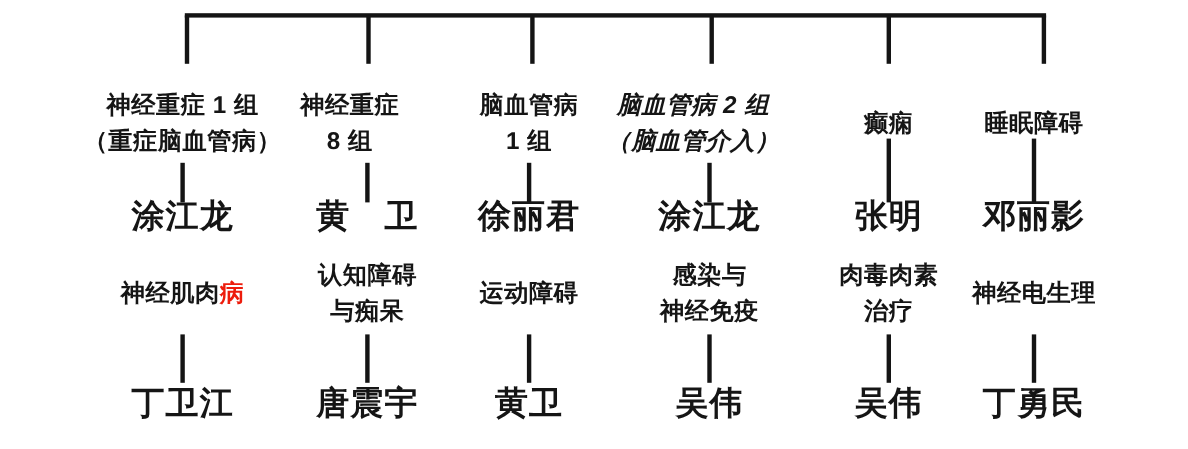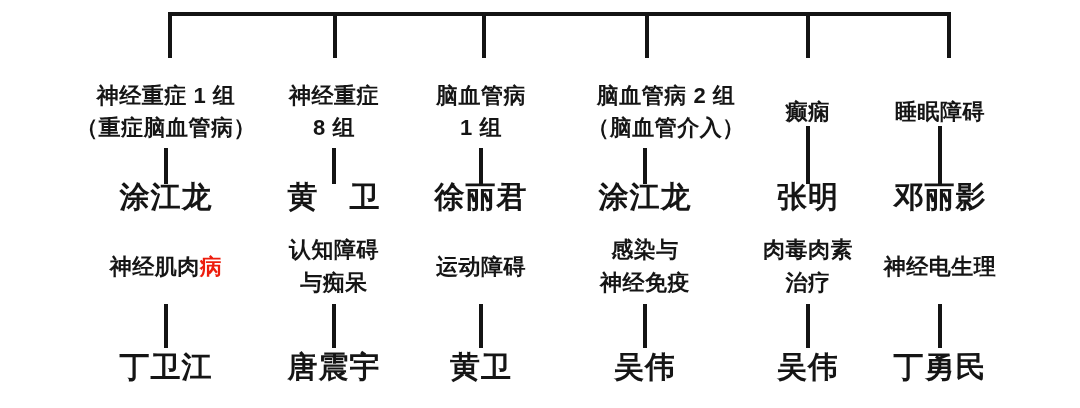--- a/index.html
+++ b/index.html
@@ -63,21 +63,21 @@
       <div><span>（重症脑血管病）</span></div>
     </div>
     <div class="vline" style="left: 164px; top: 148px; height: 36px; background: rgb(20, 20, 20);"></div>
     <div class="name-block" style="left: 56px; top: 182px;">涂江龙</div>
     <div class="col-block sub-block" style="left: 56px; top: 230px; height: 72px;">
       <div><span>神经肌肉</span><span style="color: rgb(237, 28, 12);">病</span></div>
     </div>
     <div class="vline" style="left: 164px; top: 304px; height: 44px; background: rgb(20, 20, 20);"></div>
     <div class="name-block" style="left: 56px; top: 352px;">丁卫江</div>
     <div class="vline" style="left: 333px; top: 14px; height: 44px; background: rgb(20, 20, 20);"></div>
-    <div class="col-block" style="left: 224px; top: 76px; height: 72px;">
+    <div class="col-block" style="left: 208px; top: 76px; height: 72px;">
       <div><span>神经重症</span></div>
       <div><span>8 组</span></div>
     </div>
     <div class="vline" style="left: 332px; top: 148px; height: 36px; background: rgb(20, 20, 20);"></div>
     <div class="name-block" style="left: 224px; top: 182px;">黄　卫</div>
     <div class="col-block sub-block" style="left: 224px; top: 230px; height: 72px;">
       <div><span>认知障碍</span></div>
       <div><span>与痴呆</span></div>
     </div>
     <div class="vline" style="left: 332px; top: 304px; height: 44px; background: rgb(20, 20, 20);"></div>
@@ -88,21 +88,21 @@
       <div><span>1 组</span></div>
     </div>
     <div class="vline" style="left: 479px; top: 148px; height: 36px; background: rgb(20, 20, 20);"></div>
     <div class="name-block" style="left: 371px; top: 182px;">徐丽君</div>
     <div class="col-block sub-block" style="left: 371px; top: 230px; height: 72px;">
       <div><span>运动障碍</span></div>
     </div>
     <div class="vline" style="left: 479px; top: 304px; height: 44px; background: rgb(20, 20, 20);"></div>
     <div class="name-block" style="left: 371px; top: 352px;">黄卫</div>
     <div class="vline" style="left: 645px; top: 14px; height: 44px; background: rgb(20, 20, 20);"></div>
-    <div class="col-block" style="left: 556px; top: 76px; height: 72px;">
+    <div class="col-block" style="left: 520px; top: 76px; height: 72px; font-style: italic;">
       <div><span>脑血管病 2 组</span></div>
       <div><span>（脑血管介入）</span></div>
     </div>
     <div class="vline" style="left: 643px; top: 148px; height: 36px; background: rgb(20, 20, 20);"></div>
     <div class="name-block" style="left: 535px; top: 182px;">涂江龙</div>
     <div class="col-block sub-block" style="left: 535px; top: 230px; height: 72px;">
       <div><span>感染与</span></div>
       <div><span>神经免疫</span></div>
     </div>
     <div class="vline" style="left: 643px; top: 304px; height: 44px; background: rgb(20, 20, 20);"></div>

